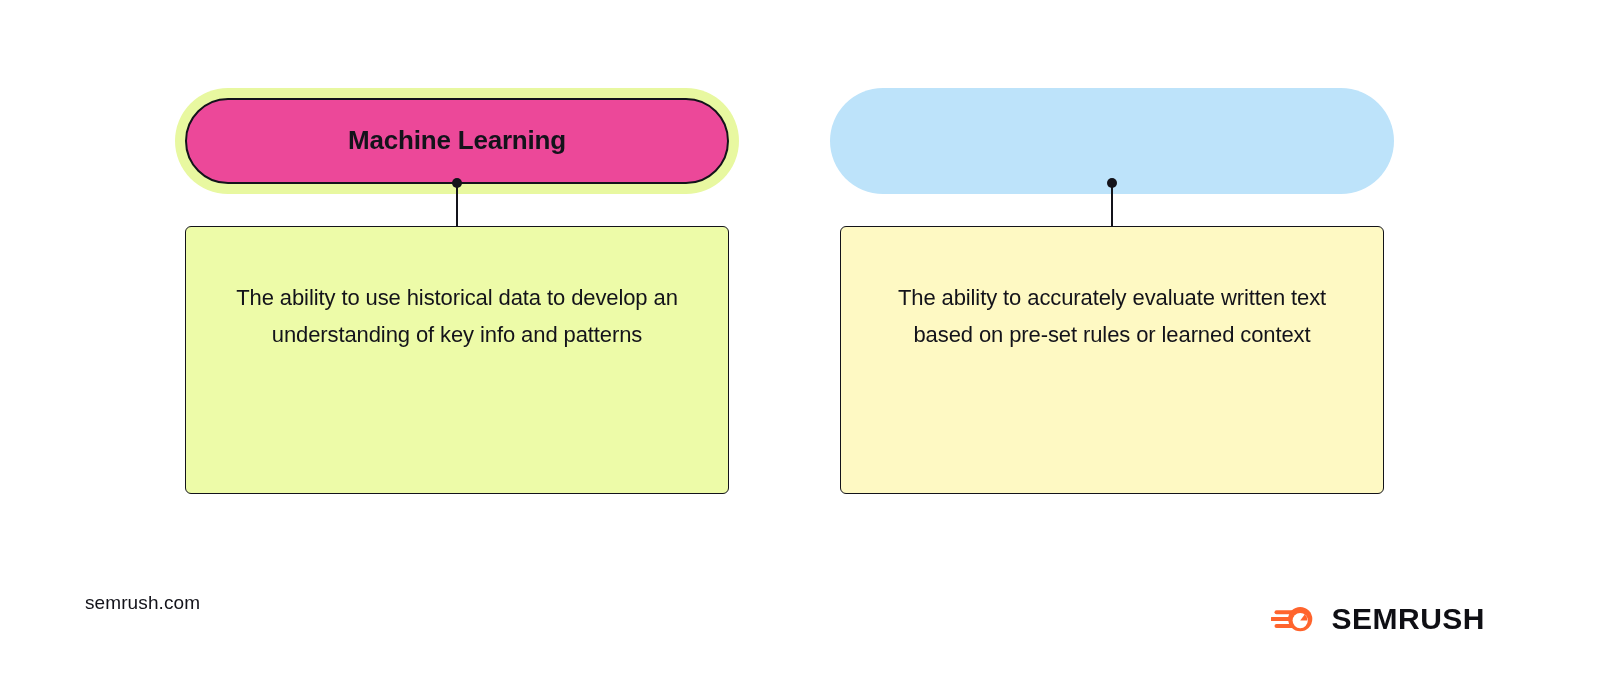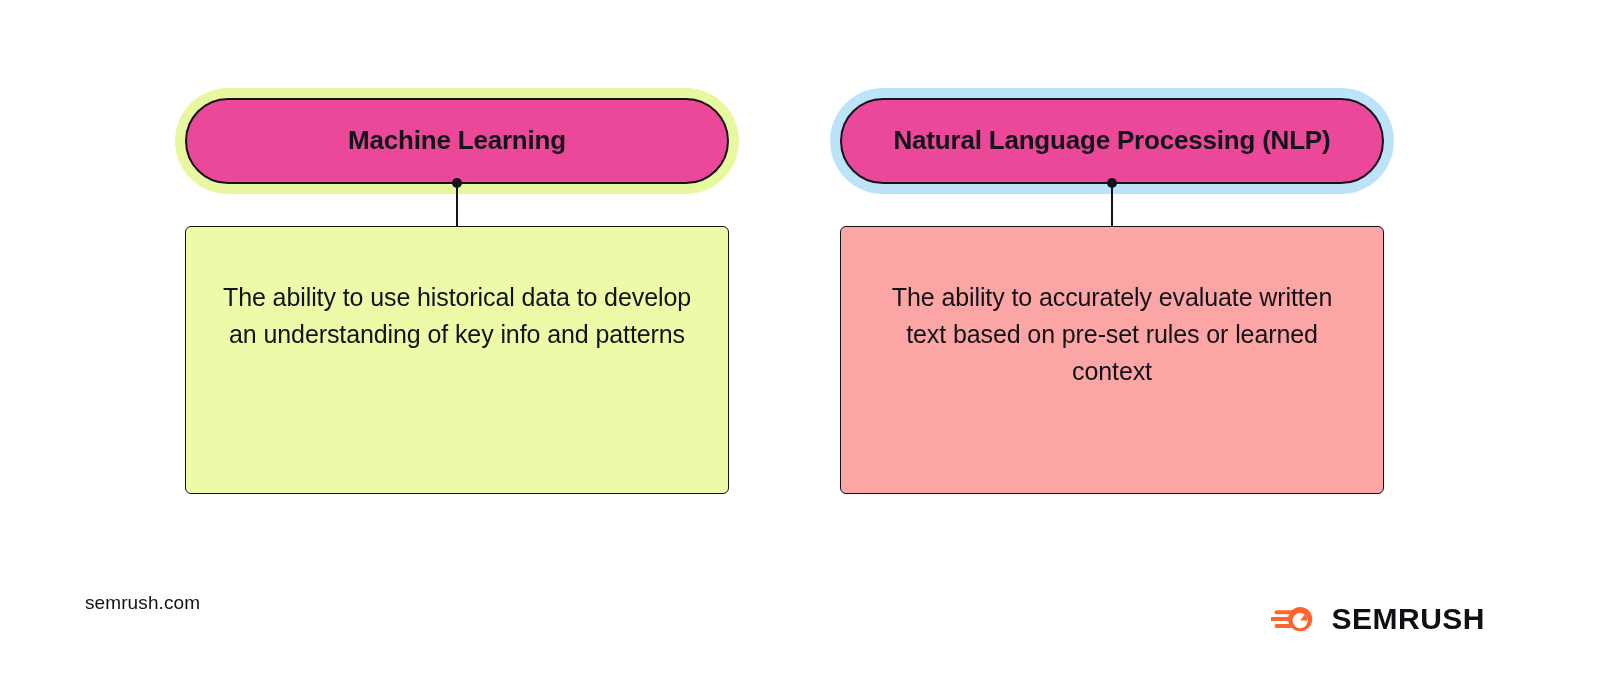--- a/index.html
+++ b/index.html
@@ -102,24 +102,24 @@
     left: 10px;
     top: 138px;
     width: 544px;
     height: 268px;
     box-sizing: border-box;
     border: 1px solid #13131a;
     border-radius: 6px;
     padding: 52px 34px 0 34px;
   }
   .column.left .card  { background: #edfba8; }
-  .column.right .card { background: #fca5a5; }
+  .column.right .card { background: #fef9c3; }
 
   .card-text {
-    font-size: 25px;
+    font-size: 22px;
     line-height: 37px;
     font-weight: 400;
     text-align: center;
     color: #13131a;
     letter-spacing: -0.1px;
   }
 
   
   .footer-url {
     position: absolute;
@@ -171,23 +171,20 @@
     <div class="card">
       <div class="card-text">The ability to use historical data to develop an understanding of key info and patterns</div>
     </div>
 
   </div>
 
   <div class="column right">
 
     <div class="pill-wrap">
       <div class="pill-glow"></div>
-      <div class="pill">
-        <span class="pill-label">Natural Language Processing (NLP)</span>
-      </div>
     </div>
 
     <div class="connector">
       <span class="connector-dot"></span>
     </div>
 
     <div class="card">
       <div class="card-text">The ability to accurately evaluate written text based on pre-set rules or learned context</div>
     </div>
 

